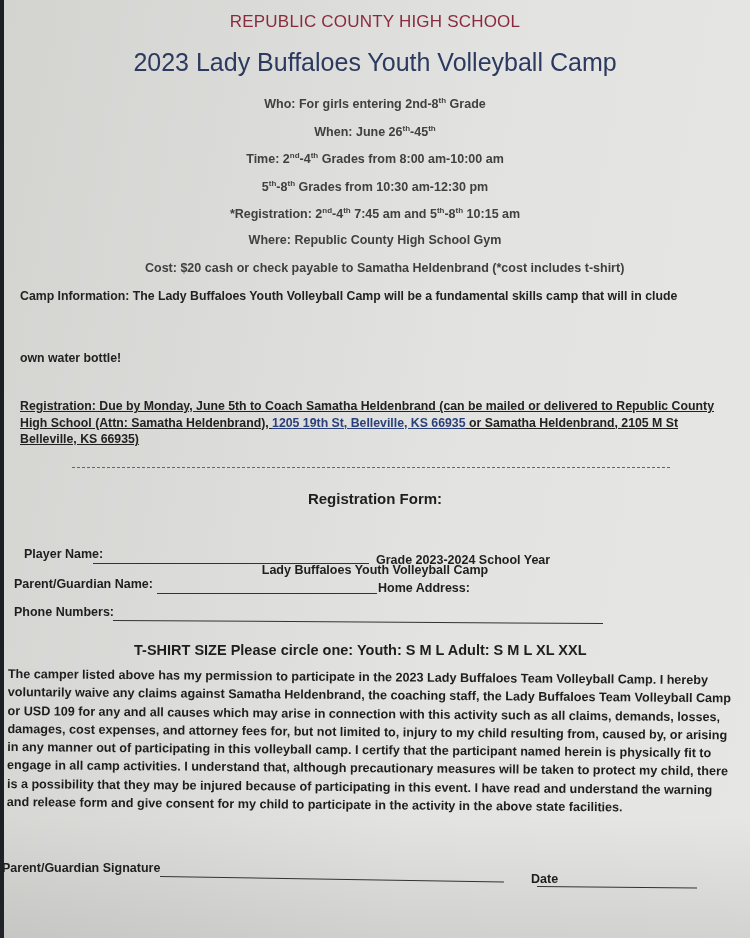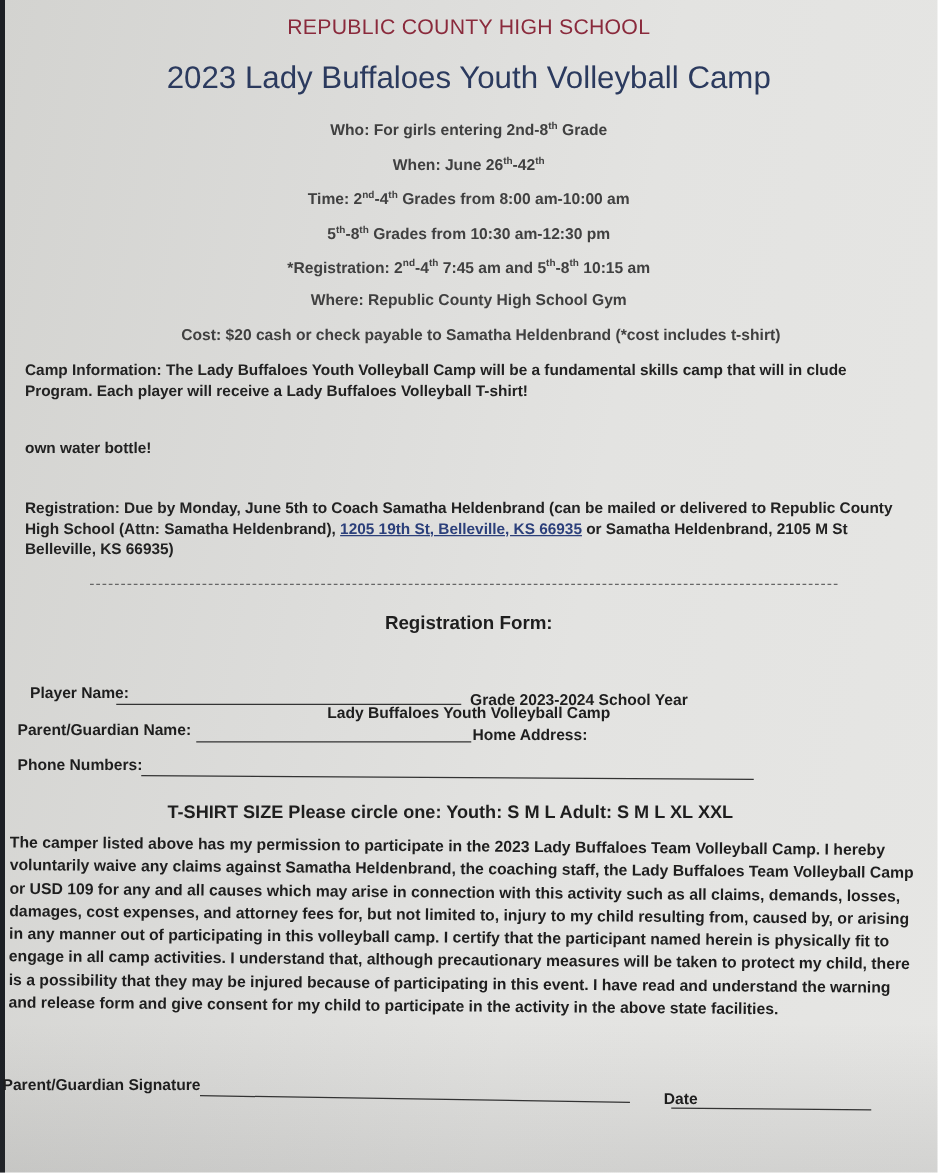--- a/index.html
+++ b/index.html
@@ -32,37 +32,36 @@
 </head>
 <body>
 
 <div class="left-edge"></div>
 <div class="bottom-shade"></div>
 
 <div class="abs center school">REPUBLIC COUNTY HIGH SCHOOL</div>
 <div class="abs center title">2023 Lady Buffaloes Youth Volleyball Camp</div>
 
 <div class="abs center info" style="top:96px;"><span>Who: For girls entering 2nd-8</span><sup>th</sup><span> Grade</span></div>
-<div class="abs center info" style="top:124px;"><span>When: June 26</span><sup>th</sup><span>-42</span><sup>th</sup></div>
+<div class="abs center info" style="top:124px;"><span>When: June 26</span><sup>th</sup><span>-45</span><sup>th</sup></div>
 <div class="abs center info" style="top:151px;"><span>Time: 2</span><sup>nd</sup><span>-4</span><sup>th</sup><span> Grades from 8:00 am-10:00 am</span></div>
 <div class="abs center info" style="top:179px;"><span>5</span><sup>th</sup><span>-8</span><sup>th</sup><span> Grades from 10:30 am-12:30 pm</span></div>
 <div class="abs center info" style="top:206px;"><span>*Registration: 2</span><sup>nd</sup><span>-4</span><sup>th</sup><span> 7:45 am and 5</span><sup>th</sup><span>-8</span><sup>th</sup><span> 10:15 am</span></div>
 <div class="abs center info" style="top:233px;">Where: Republic County High School Gym</div>
 <div class="abs info" style="top:261px; left:145px;">Cost: $20 cash or check payable to Samatha Heldenbrand (*cost includes t-shirt)</div>
 
 <div class="para" style="top:288px;">
   <div>Camp Information: The Lady Buffaloes Youth Volleyball Camp will be a fundamental skills camp that will in clude</div>
-  <div>Program. Each player will receive a Lady Buffaloes Volleyball T-shirt!</div>
 </div>
 
 <div class="para" style="top:350px;">
   <div>own water bottle!</div>
 </div>
 
-<div class="para" style="top:398px;">
+<div class="para" style="top:398px;text-decoration:underline;">
   <div>Registration: Due by Monday, June 5th to Coach Samatha Heldenbrand (can be mailed or delivered to Republic County</div>
   <div><span>High School (Attn: Samatha Heldenbrand), </span><span class="link">1205 19th St, Belleville, KS 66935</span><span> or Samatha Heldenbrand, 2105 M St</span></div>
   <div>Belleville, KS 66935)</div>
 </div>
 
 <div class="dash"></div>
 
 <div class="abs center form-title">Registration Form:</div>
 <div class="abs center form-sub">Lady Buffaloes Youth Volleyball Camp</div>
 

